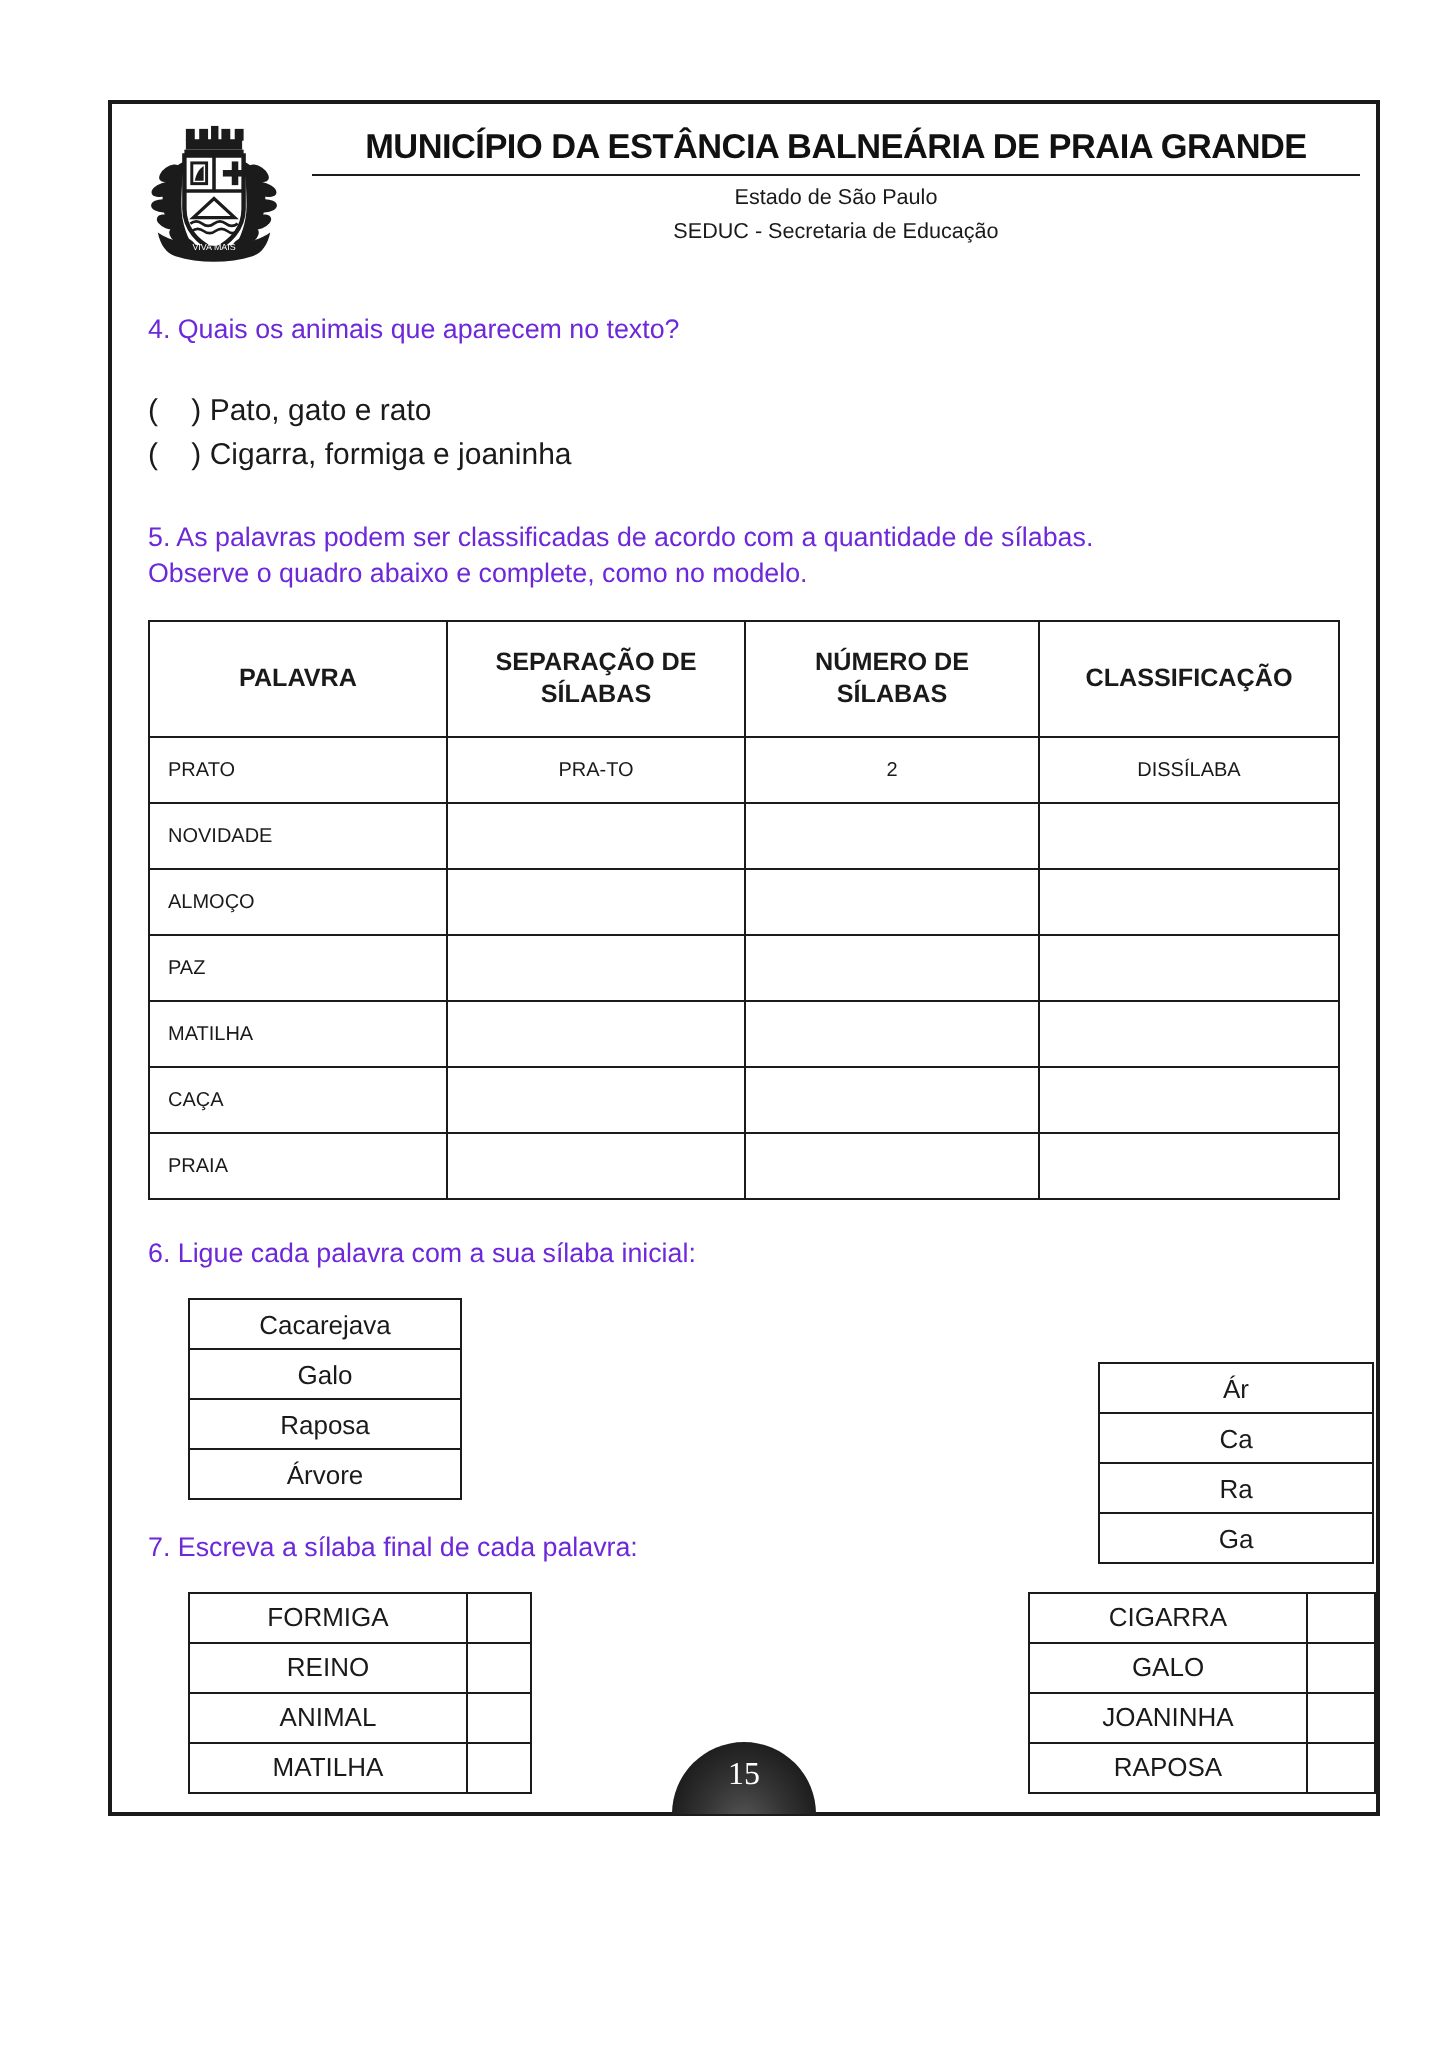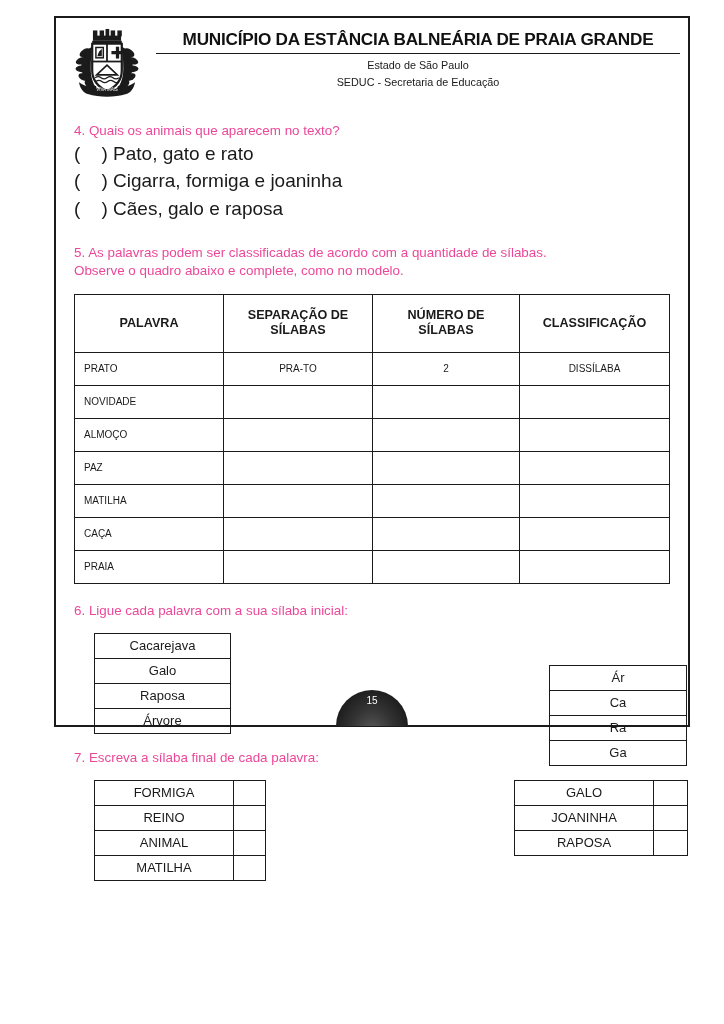--- a/index.html
+++ b/index.html
@@ -13,23 +13,23 @@
     position: relative;
     font-family: "Liberation Sans", sans-serif;
     color: #1a1a1a;
     overflow: hidden;
   }
 
   
   #page-frame {
     position: absolute;
     left: 54px;
-    top: 16px;
+    top: 50px;
     width: 636px;
-    height: 711px;
+    height: 858px;
     border: 2px solid #1b1b1b;
     box-sizing: border-box;
     background: #fff;
   }
 
   
   #header {
     position: absolute;
     left: 0; top: 0;
     width: 100%;
@@ -69,27 +69,27 @@
   #content {
     position: absolute;
     left: 18px;
     top: 104px;
     right: 18px;
   }
 
   .q-text {
     font-size: 13.4px;
     line-height: 1.34;
-    color: #ec4899;
+    color: #6d28d9;
   }
   .q-block { margin-bottom: 0; }
 
   .options {
-    margin-top: 0;
-    font-size: 19px;
+    margin-top: 21px;
+    font-size: 15px;
     line-height: 1.44;
   }
   .option-row { white-space: pre; }
 
   .spacer-22 { height: 22px; }
   .spacer-14 { height: 14px; }
   .spacer-18 { height: 18px; }
 
   
   table.syl-table {
@@ -162,26 +162,27 @@
   #page-badge {
     position: absolute;
     left: 50%;
     transform: translateX(-50%);
     bottom: -1px;
     width: 72px;
     height: 36px;
     border-radius: 36px 36px 0 0;
     background: radial-gradient(ellipse at 50% 118%, #585858 0%, #333 42%, #1c1c1c 75%, #111 100%);
     color: #ffffff;
-    font-size: 10px;
+    font-size: 16px;
     display: flex;
     align-items: flex-end;
     justify-content: center;
-    padding-bottom: 20px;
+    padding-bottom: 10px;
     box-sizing: border-box;
+    font-family: Liberation Serif, serif;
   }
 </style>
 </head>
 <body>
 
 <div id="page-frame">
 
   <div id="header">
 
     <div id="crest">
@@ -246,21 +247,20 @@
     </div>
   </div>
 
   <div id="content">
 
     <div class="q-block">
       <div class="q-text">4. Quais os animais que aparecem no texto?</div>
       <div class="options">
         <div class="option-row">(    ) Pato, gato e rato</div>
         <div class="option-row">(    ) Cigarra, formiga e joaninha</div>
-        <div class="option-row">(    ) Cães, galo e raposa</div>
       </div>
     </div>
 
     <div class="spacer-22"></div>
 
     <div class="q-block">
       <div class="q-text">5. As palavras podem ser classificadas de acordo com a quantidade de sílabas.</div>
       <div class="q-text">Observe o quadro abaixo e complete, como no modelo.</div>
 
       <table class="syl-table">
@@ -407,20 +407,24 @@
           </tr>
         </tbody>
           </table>
 
         <table class="box-table" id="ex7-right">
           <colgroup>
               <col class="w1">
               <col class="w2">
             </colgroup>
           <tbody>
+              <tr>
+            <td>CIGARRA</td>
+            <td class="blank-cell"></td>
+          </tr>
           <tr>
             <td>GALO</td>
             <td class="blank-cell"></td>
           </tr>
           <tr>
             <td>JOANINHA</td>
             <td class="blank-cell"></td>
           </tr>
           <tr>
             <td>RAPOSA</td>

